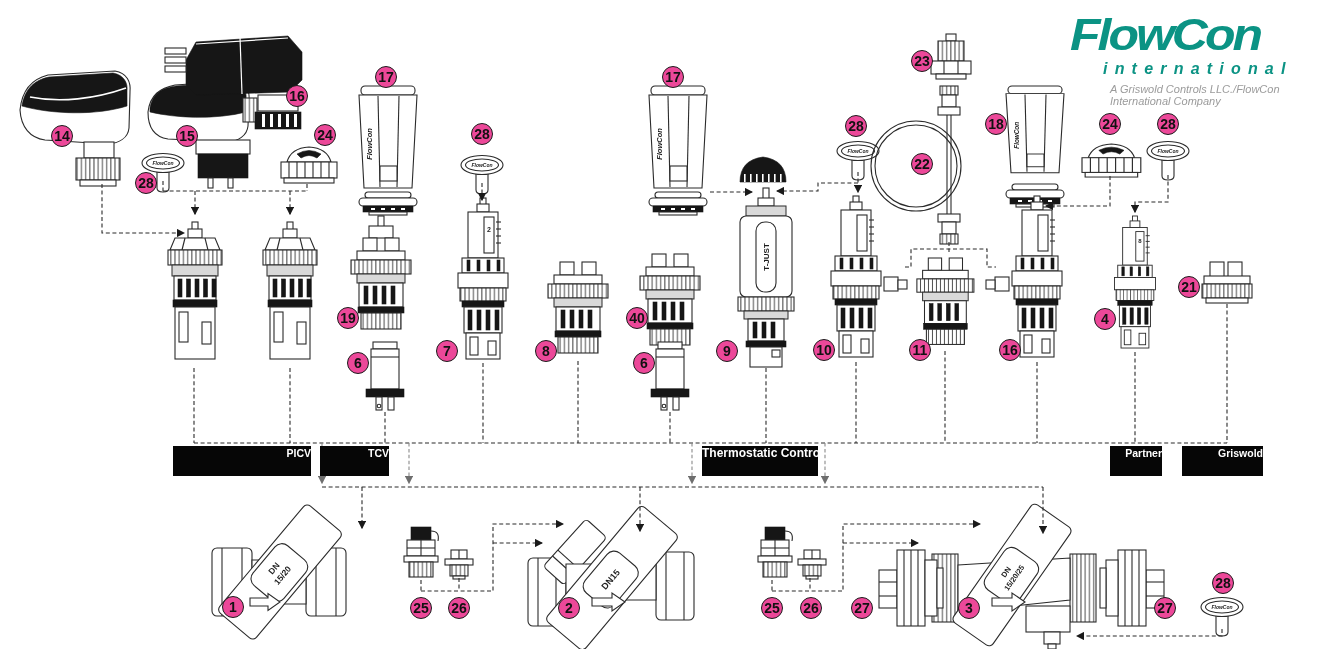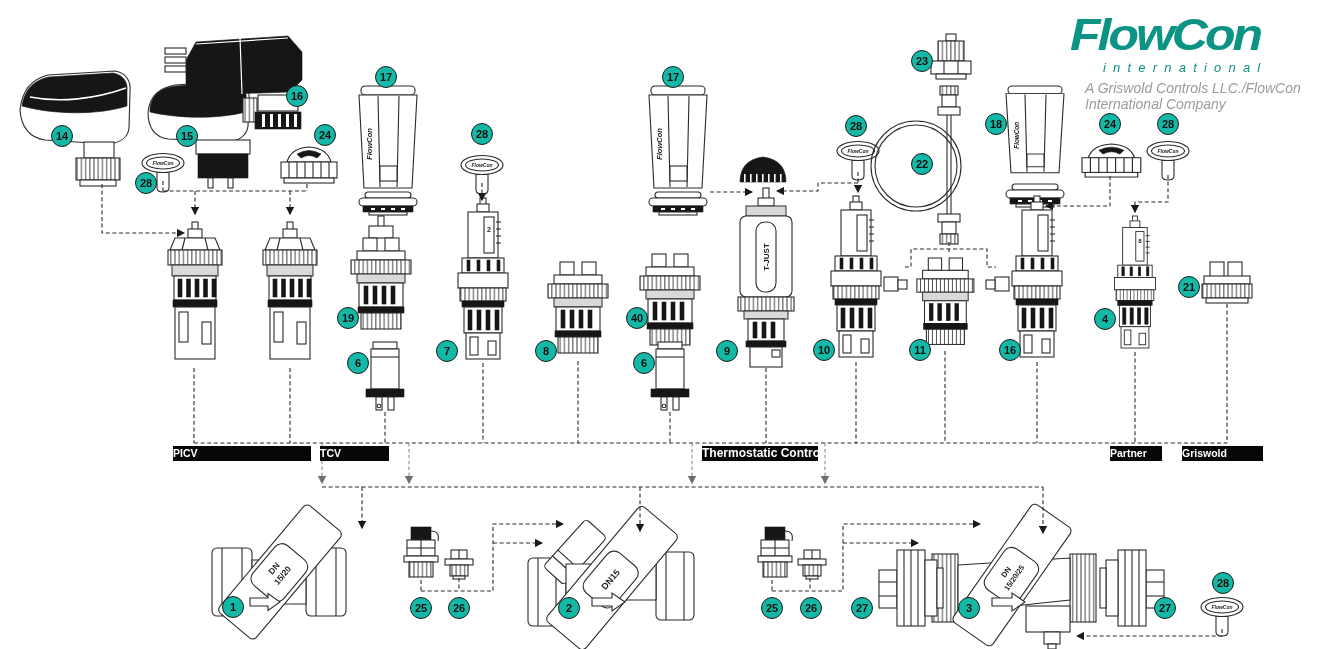--- a/index.html
+++ b/index.html
@@ -11,33 +11,33 @@
   .fk{fill:#161616;stroke:#161616;stroke-width:.6;}
   .no{fill:none;stroke:#2b2b2b;stroke-width:1.1;}
   .gb{fill:#d9d9d9;stroke:#2b2b2b;stroke-width:1;}
   .hv{fill:url(#hv);stroke:#2b2b2b;stroke-width:1.1;}
   .d{fill:none;stroke:#2b2b2b;stroke-width:1.1;stroke-dasharray:4 2.6;}
   .dg{fill:none;stroke:#8a8a8a;stroke-width:1.1;stroke-dasharray:3.5 2.4;}
   .svgtxt{font-family:"Liberation Sans",sans-serif;font-weight:bold;fill:#1d1d1d;}
   .ital{font-style:italic;}
   
   .co{position:absolute;width:20px;height:20px;border:1.5px solid #1c1c1c;border-radius:50%;
-      background:#14b8a6;color:#111;font-size:11px;font-weight:bold;line-height:20px;
+      background:#ec4899;color:#111;font-size:14px;font-weight:bold;line-height:20px;
       text-align:center;z-index:5;}
   
-  .bar{position:absolute;top:446px;height:15px;background:#060606;color:#fff;
-       font-size:10.5px;font-weight:bold;text-align:left;line-height:15px;
+  .bar{position:absolute;top:446px;height:30px;background:#060606;color:#fff;
+       font-size:10.5px;font-weight:bold;text-align:right;line-height:15px;
        white-space:nowrap;z-index:4;}
   
   #logo{position:absolute;right:14px;top:12px;width:240px;text-align:left;z-index:6;}
   .brand{display:block;font-size:50px;font-weight:bold;font-style:italic;
          letter-spacing:-3px;line-height:46px;transform:scaleY(.88);}
-  .brandsub{display:block;font-size:13px;font-weight:normal;font-style:italic;
+  .brandsub{display:block;font-size:16px;font-weight:bold;font-style:italic;
             letter-spacing:7.2px;margin:2px 0 0 33px;}
-  .tagline{display:block;font-size:14px;font-style:italic;margin:5px 0 0 15px;}
+  .tagline{display:block;font-size:11px;font-style:italic;margin:5px 0 0 40px;}
 </style>
 </head>
 <body>
 
 <div id="canvas">
 
   <svg id="art" width="1324" height="649" viewBox="0 0 1324 649">
     <defs>
       <pattern id="hv" width="4.2" height="6" patternUnits="userSpaceOnUse">
         <rect width="4.2" height="6" fill="#fff"></rect>

